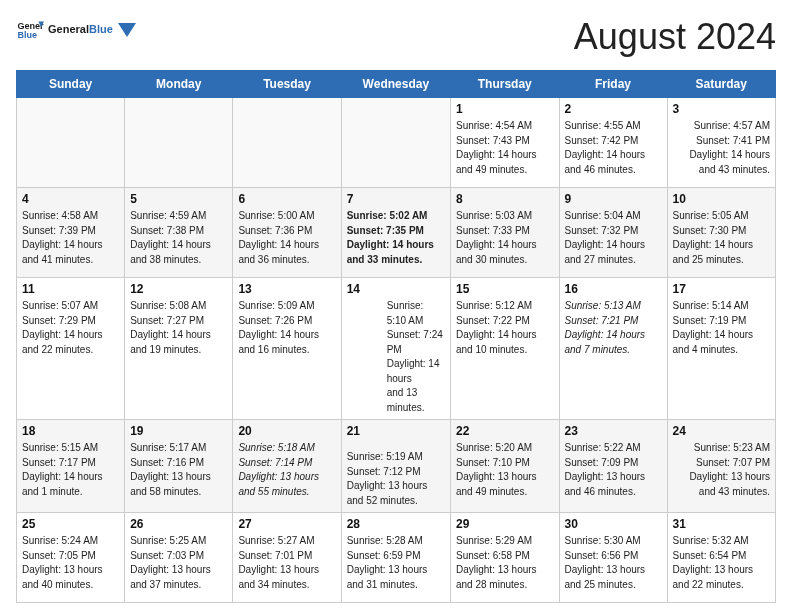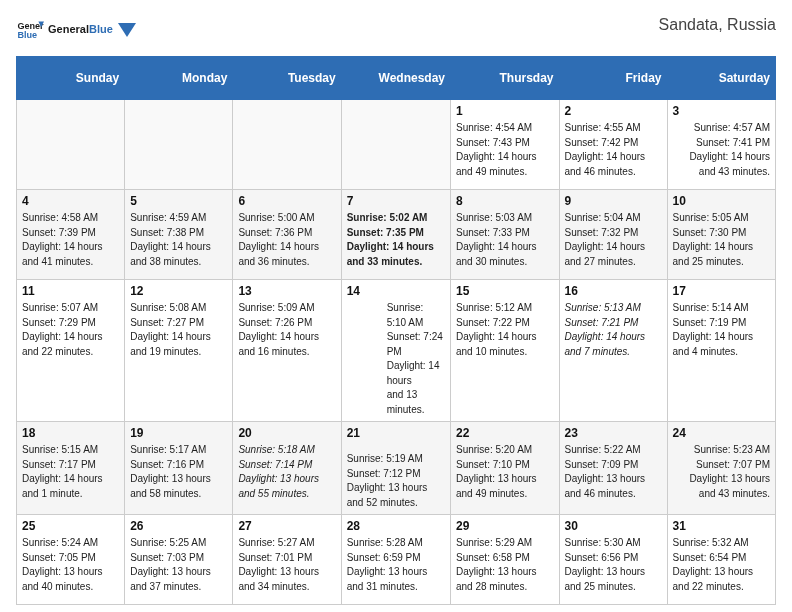--- a/index.html
+++ b/index.html
@@ -38,22 +38,22 @@
       color: #444;
     }
     table {
       width: 100%;
       border-collapse: collapse;
       font-size: 10.5px;
     }
     thead tr th {
       background: #2e6db4;
       color: #fff;
-      text-align: right;
-      padding: 14px 5px;
+      text-align: center;
+      padding: 6px 5px;
       font-size: 12px;
       font-weight: bold;
       border: 1px solid #2e6db4;
     }
     tbody tr td {
       border: 1px solid #ccc;
       vertical-align: top;
       padding: 4px 5px;
       width: 110px;
       min-height: 80px;
@@ -91,21 +91,21 @@
     <div>
       <div style="font-size:11px;font-weight:bold;color:#1a1a1a;">
         <span style="color:#1a1a1a;">General</span><span style="color:#2e6db4;">Blue</span>
         <svg width="18" height="14" viewBox="0 0 18 14" style="vertical-align:middle;margin-left:2px;">
           <polygon points="0,0 18,0 9,14" fill="#2e6db4"></polygon>
         </svg>
       </div>
     </div>
   </div>
   <div class="title-block">
-    <div class="cal-subtitle">Sandata, Russia</div>
+    <div class="cal-title">August 2024</div>
   </div>
 </div>
 
 <table>
   <thead>
     <tr id="header-row">
         <th>Sunday</th>
         <th>Monday</th>
         <th>Tuesday</th>
         <th>Wednesday</th>

